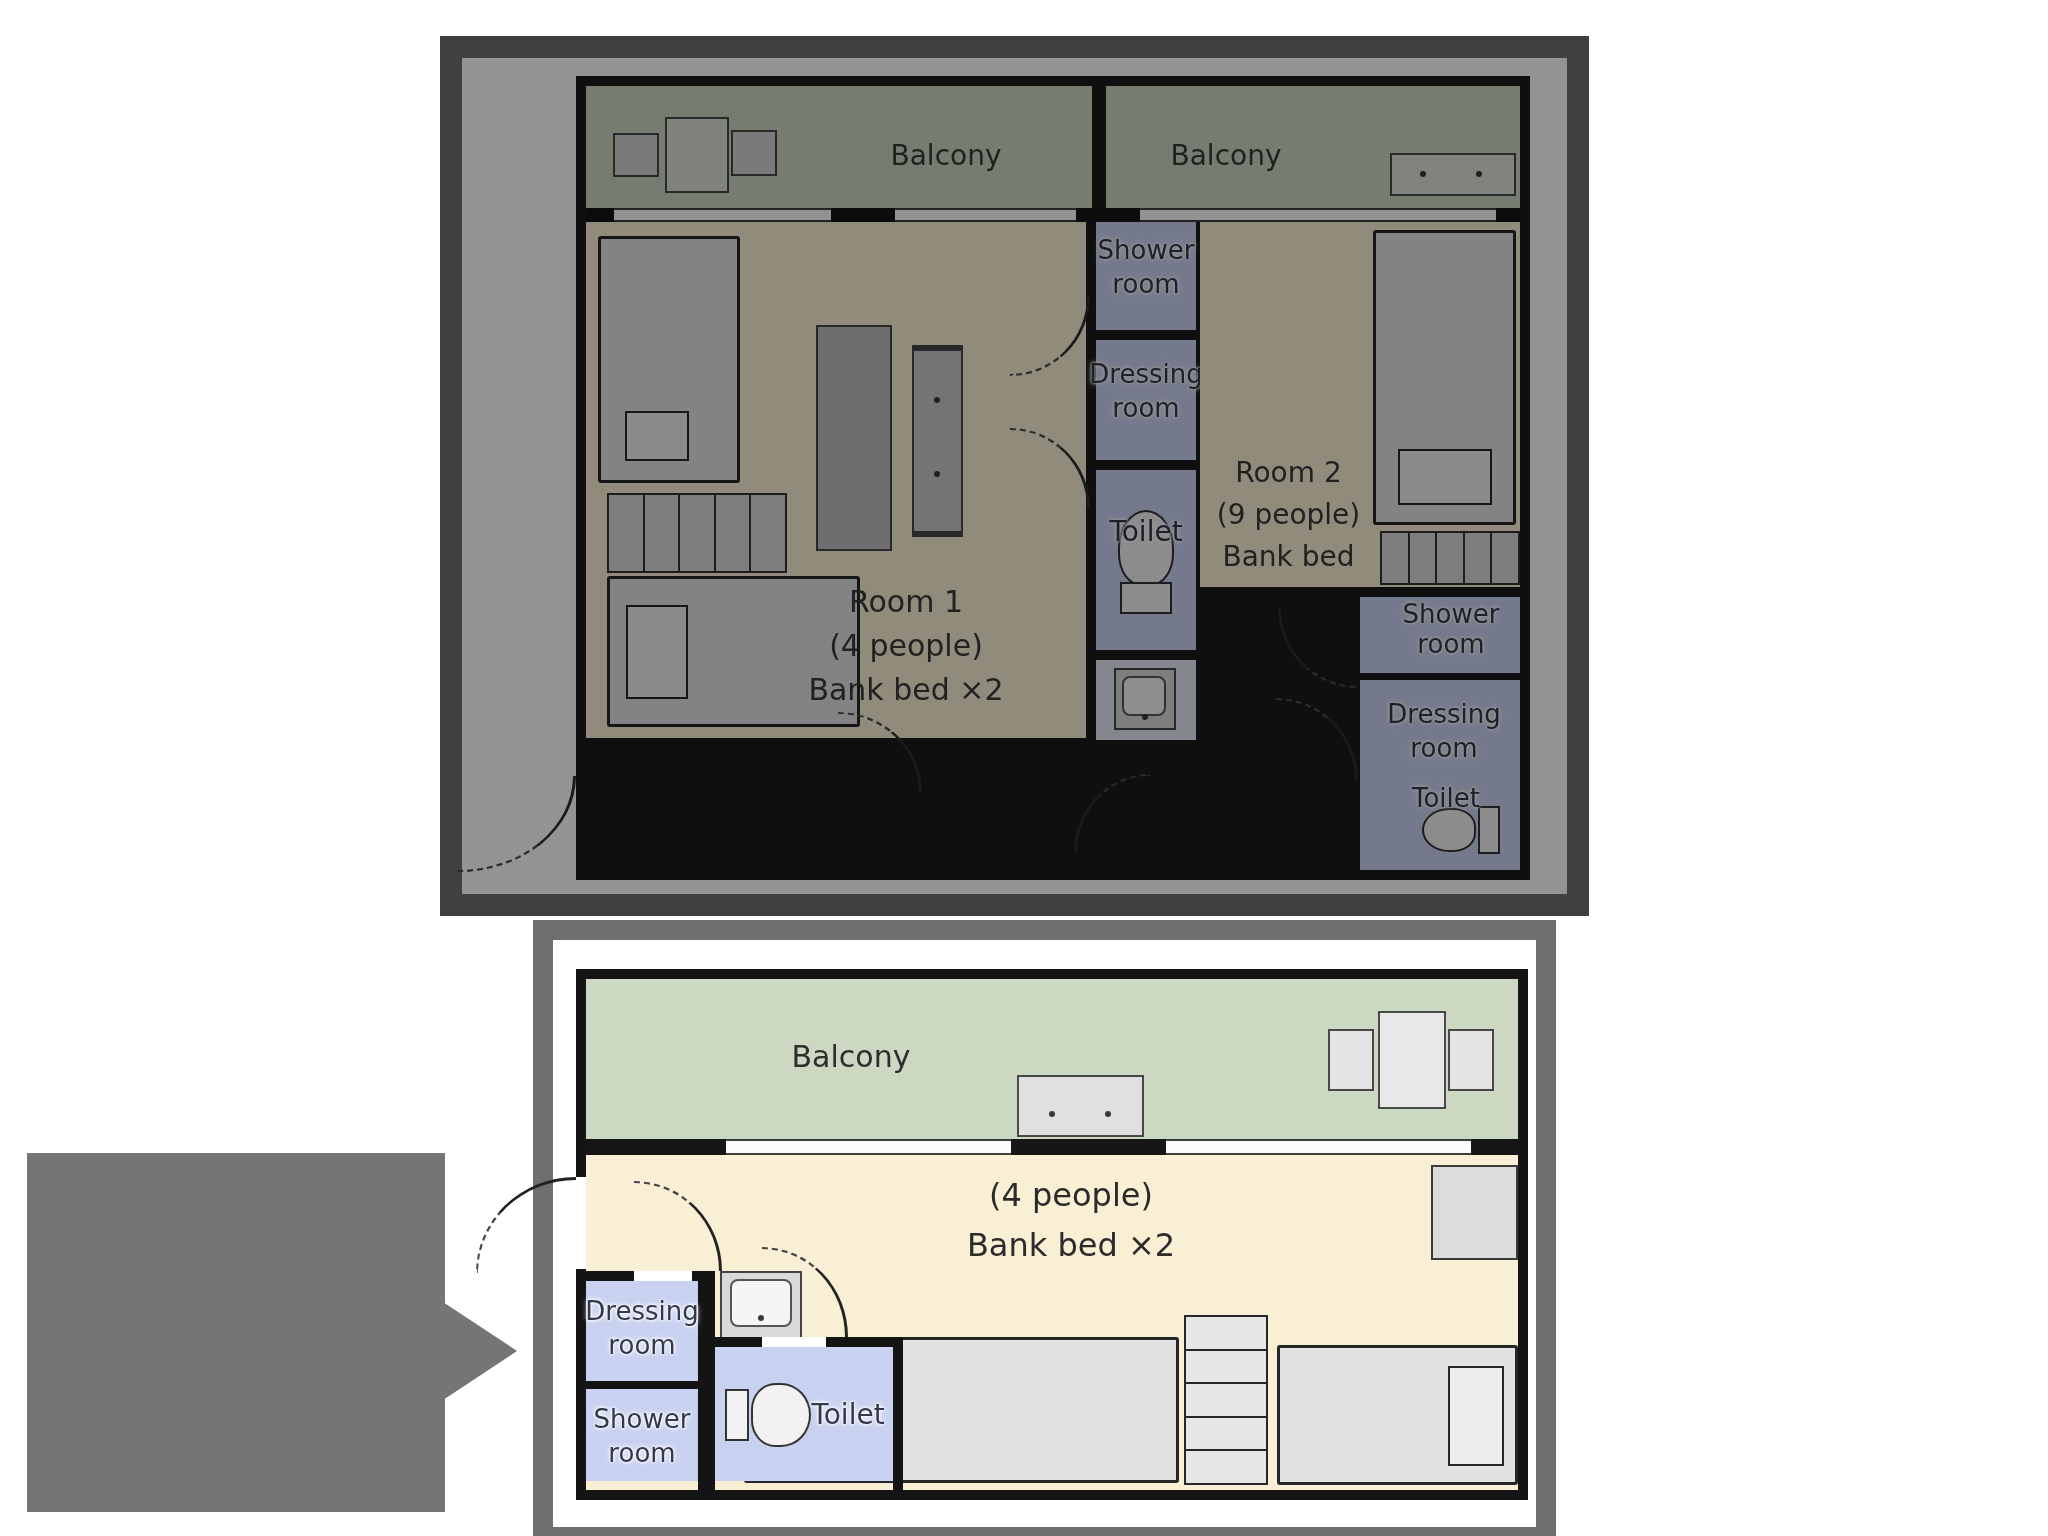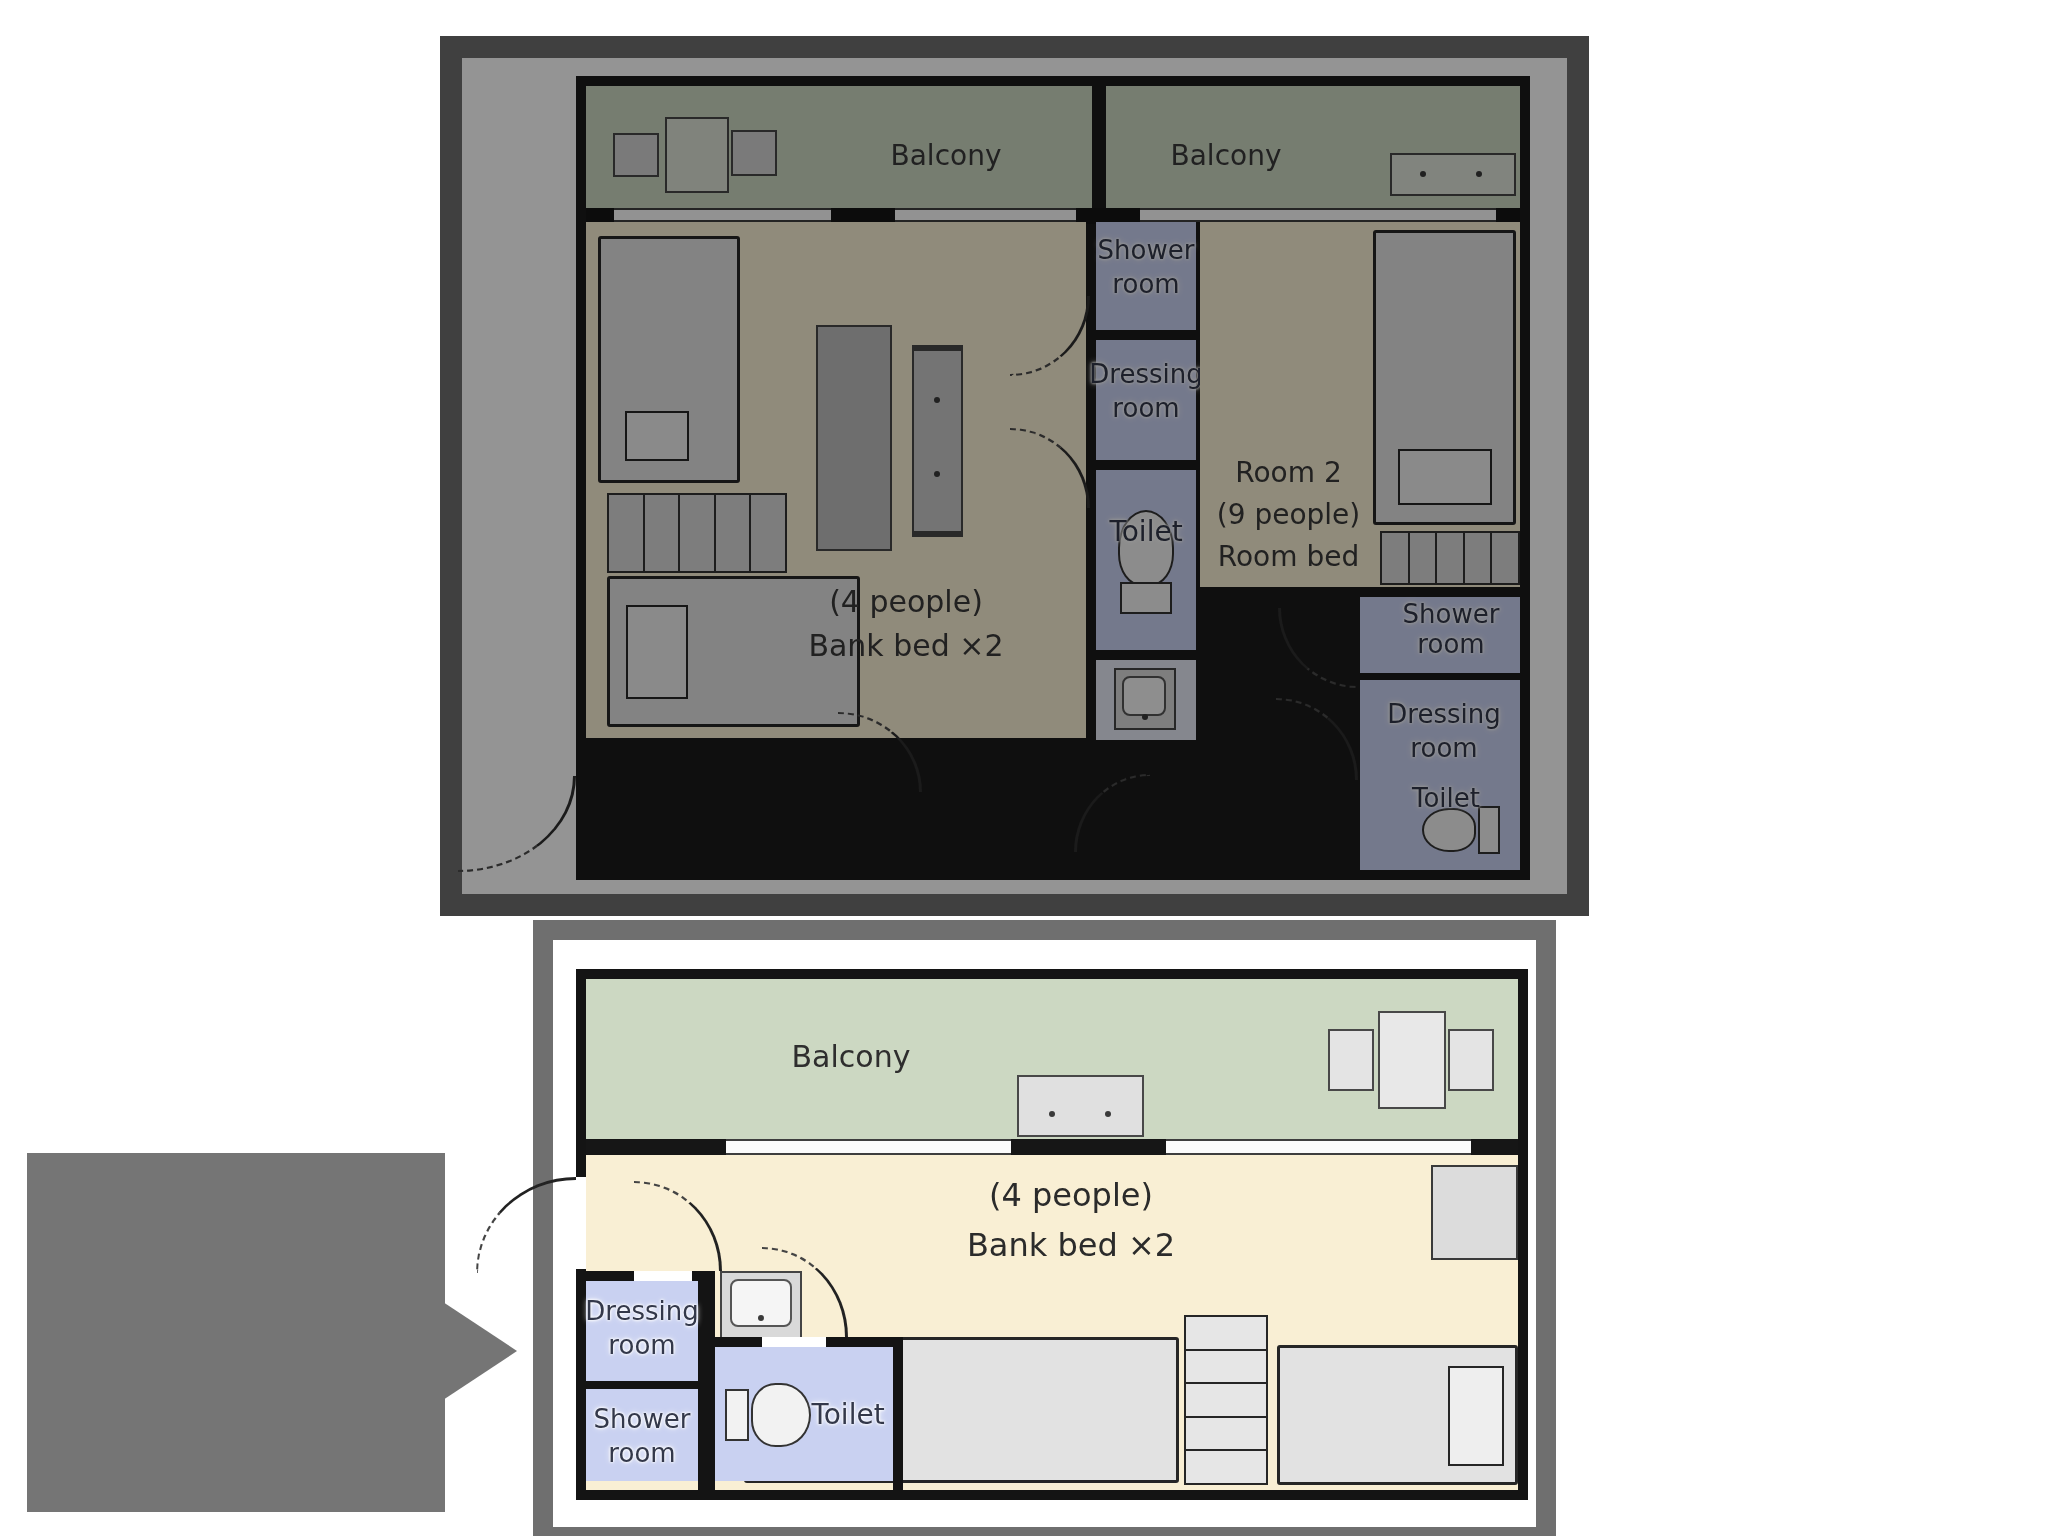--- a/index.html
+++ b/index.html
@@ -85,20 +85,21 @@
       <div class="bed" style="left:21px;top:354px;width:253px;height:151px;">
         <div class="pillow" style="left:16px;top:26px;width:62px;height:94px;"></div>
       </div>
       <div class="furn" style="left:230px;top:103px;width:76px;height:226px;background:#bdbdbd;"></div>
       <div class="furn" style="left:326px;top:123px;width:51px;height:192px;background:#c8c8c8;border-top:6px solid #484848;border-bottom:6px solid #484848;">
         <div class="dot" style="left:20px;top:46px;"></div>
         <div class="dot" style="left:20px;top:120px;"></div>
       </div>
     </div>
     <div class="lbl" style="left:150px;top:504px;width:360px;font-size:30px;line-height:44px;">
+      <div>Room 1</div>
       <div>(4 people)</div>
       <div>Bank bed ×2</div>
     </div>
 
     <div class="room tile" style="left:520px;top:146px;width:100px;height:108px;background:#c9d1f1;"></div>
     <div class="lbl halo" style="left:495px;top:158px;width:150px;font-size:26px;">
       <div>Shower</div>
       <div>room</div>
     </div>
     <div class="room" style="left:520px;top:264px;width:100px;height:120px;background:#c9d1f1;"></div>
@@ -126,21 +127,21 @@
         <div></div>
           <div></div>
           <div></div>
           <div></div>
           <div></div>
       </div>
     </div>
     <div class="lbl" style="left:630px;top:376px;width:165px;font-size:28px;line-height:42px;">
       <div>Room 2</div>
       <div>(9 people)</div>
-      <div>Room bed</div>
+      <div>Bank bed</div>
     </div>
 
     <div class="room tile" style="left:784px;top:521px;width:160px;height:76px;background:#c9d1f1;"></div>
     <div class="lbl halo" style="left:800px;top:524px;width:150px;font-size:26px;line-height:1.15;">
       <div>Shower</div>
       <div>room</div>
     </div>
     <div class="room" style="left:784px;top:604px;width:160px;height:190px;background:#c9d1f1;">
       <div class="bowl" style="left:62px;top:128px;width:54px;height:44px;border-radius:50% 42% 42% 50%;"></div>
       <div class="tank" style="left:118px;top:126px;width:22px;height:48px;"></div>

